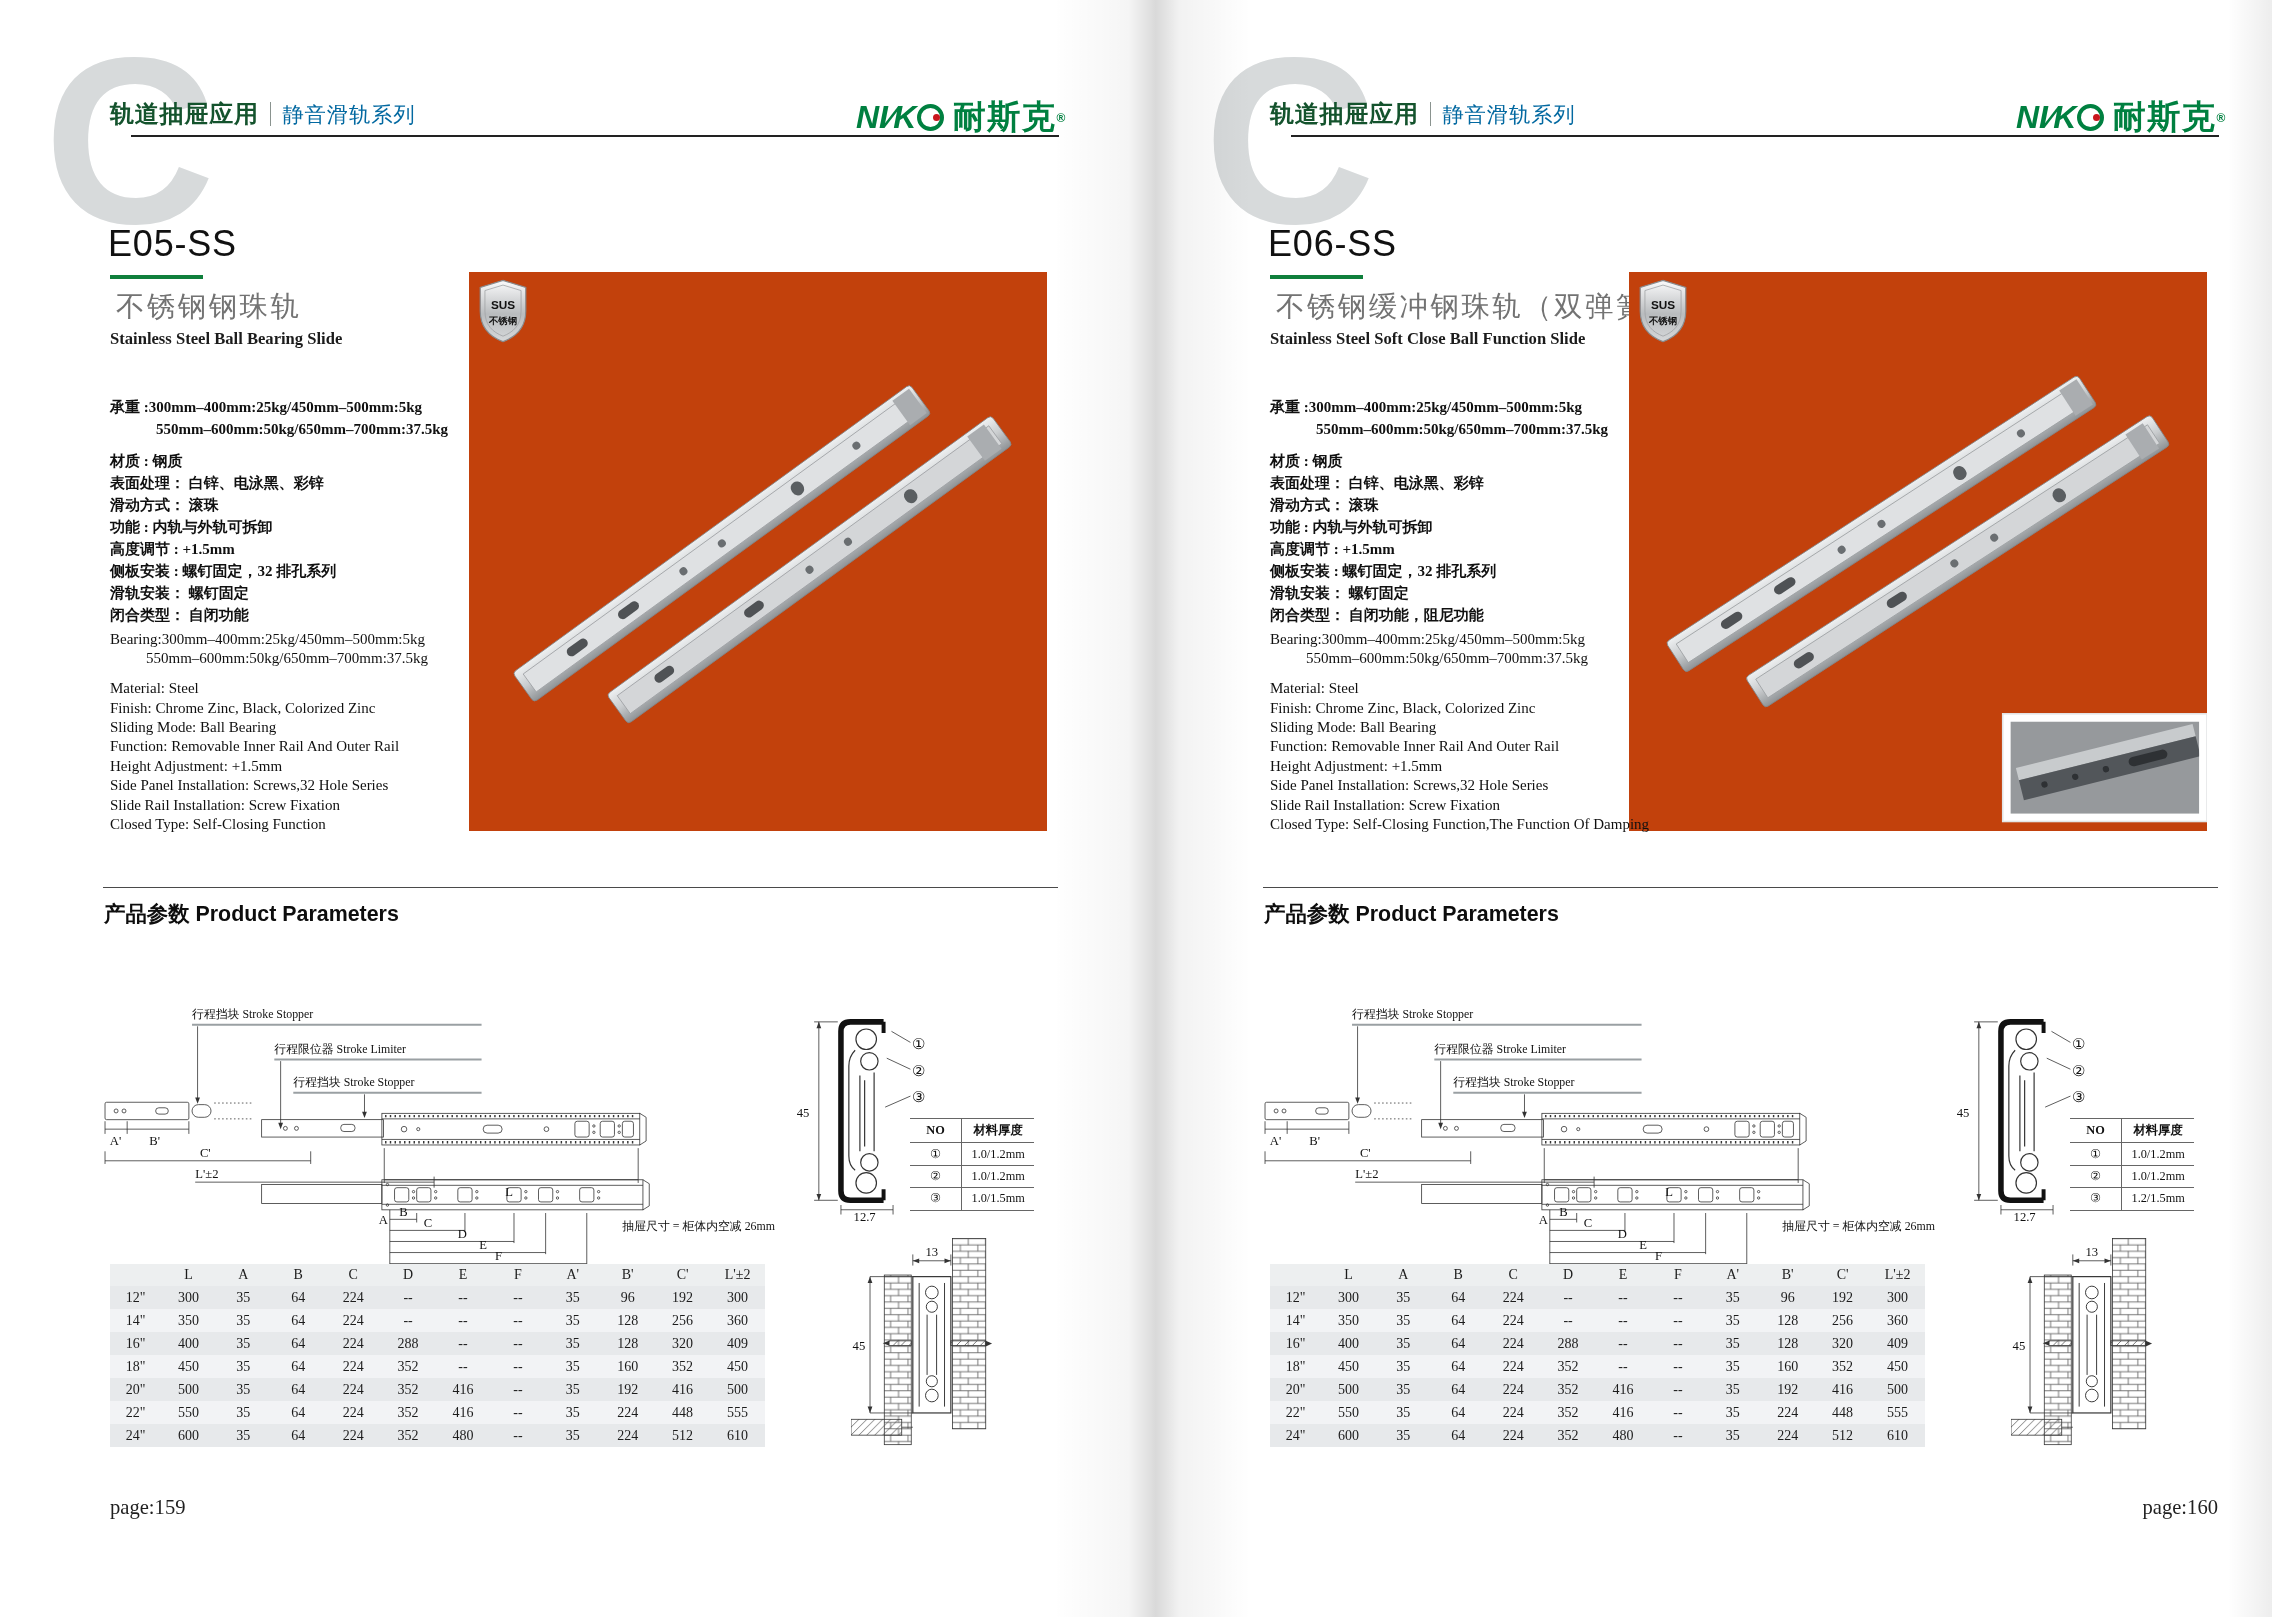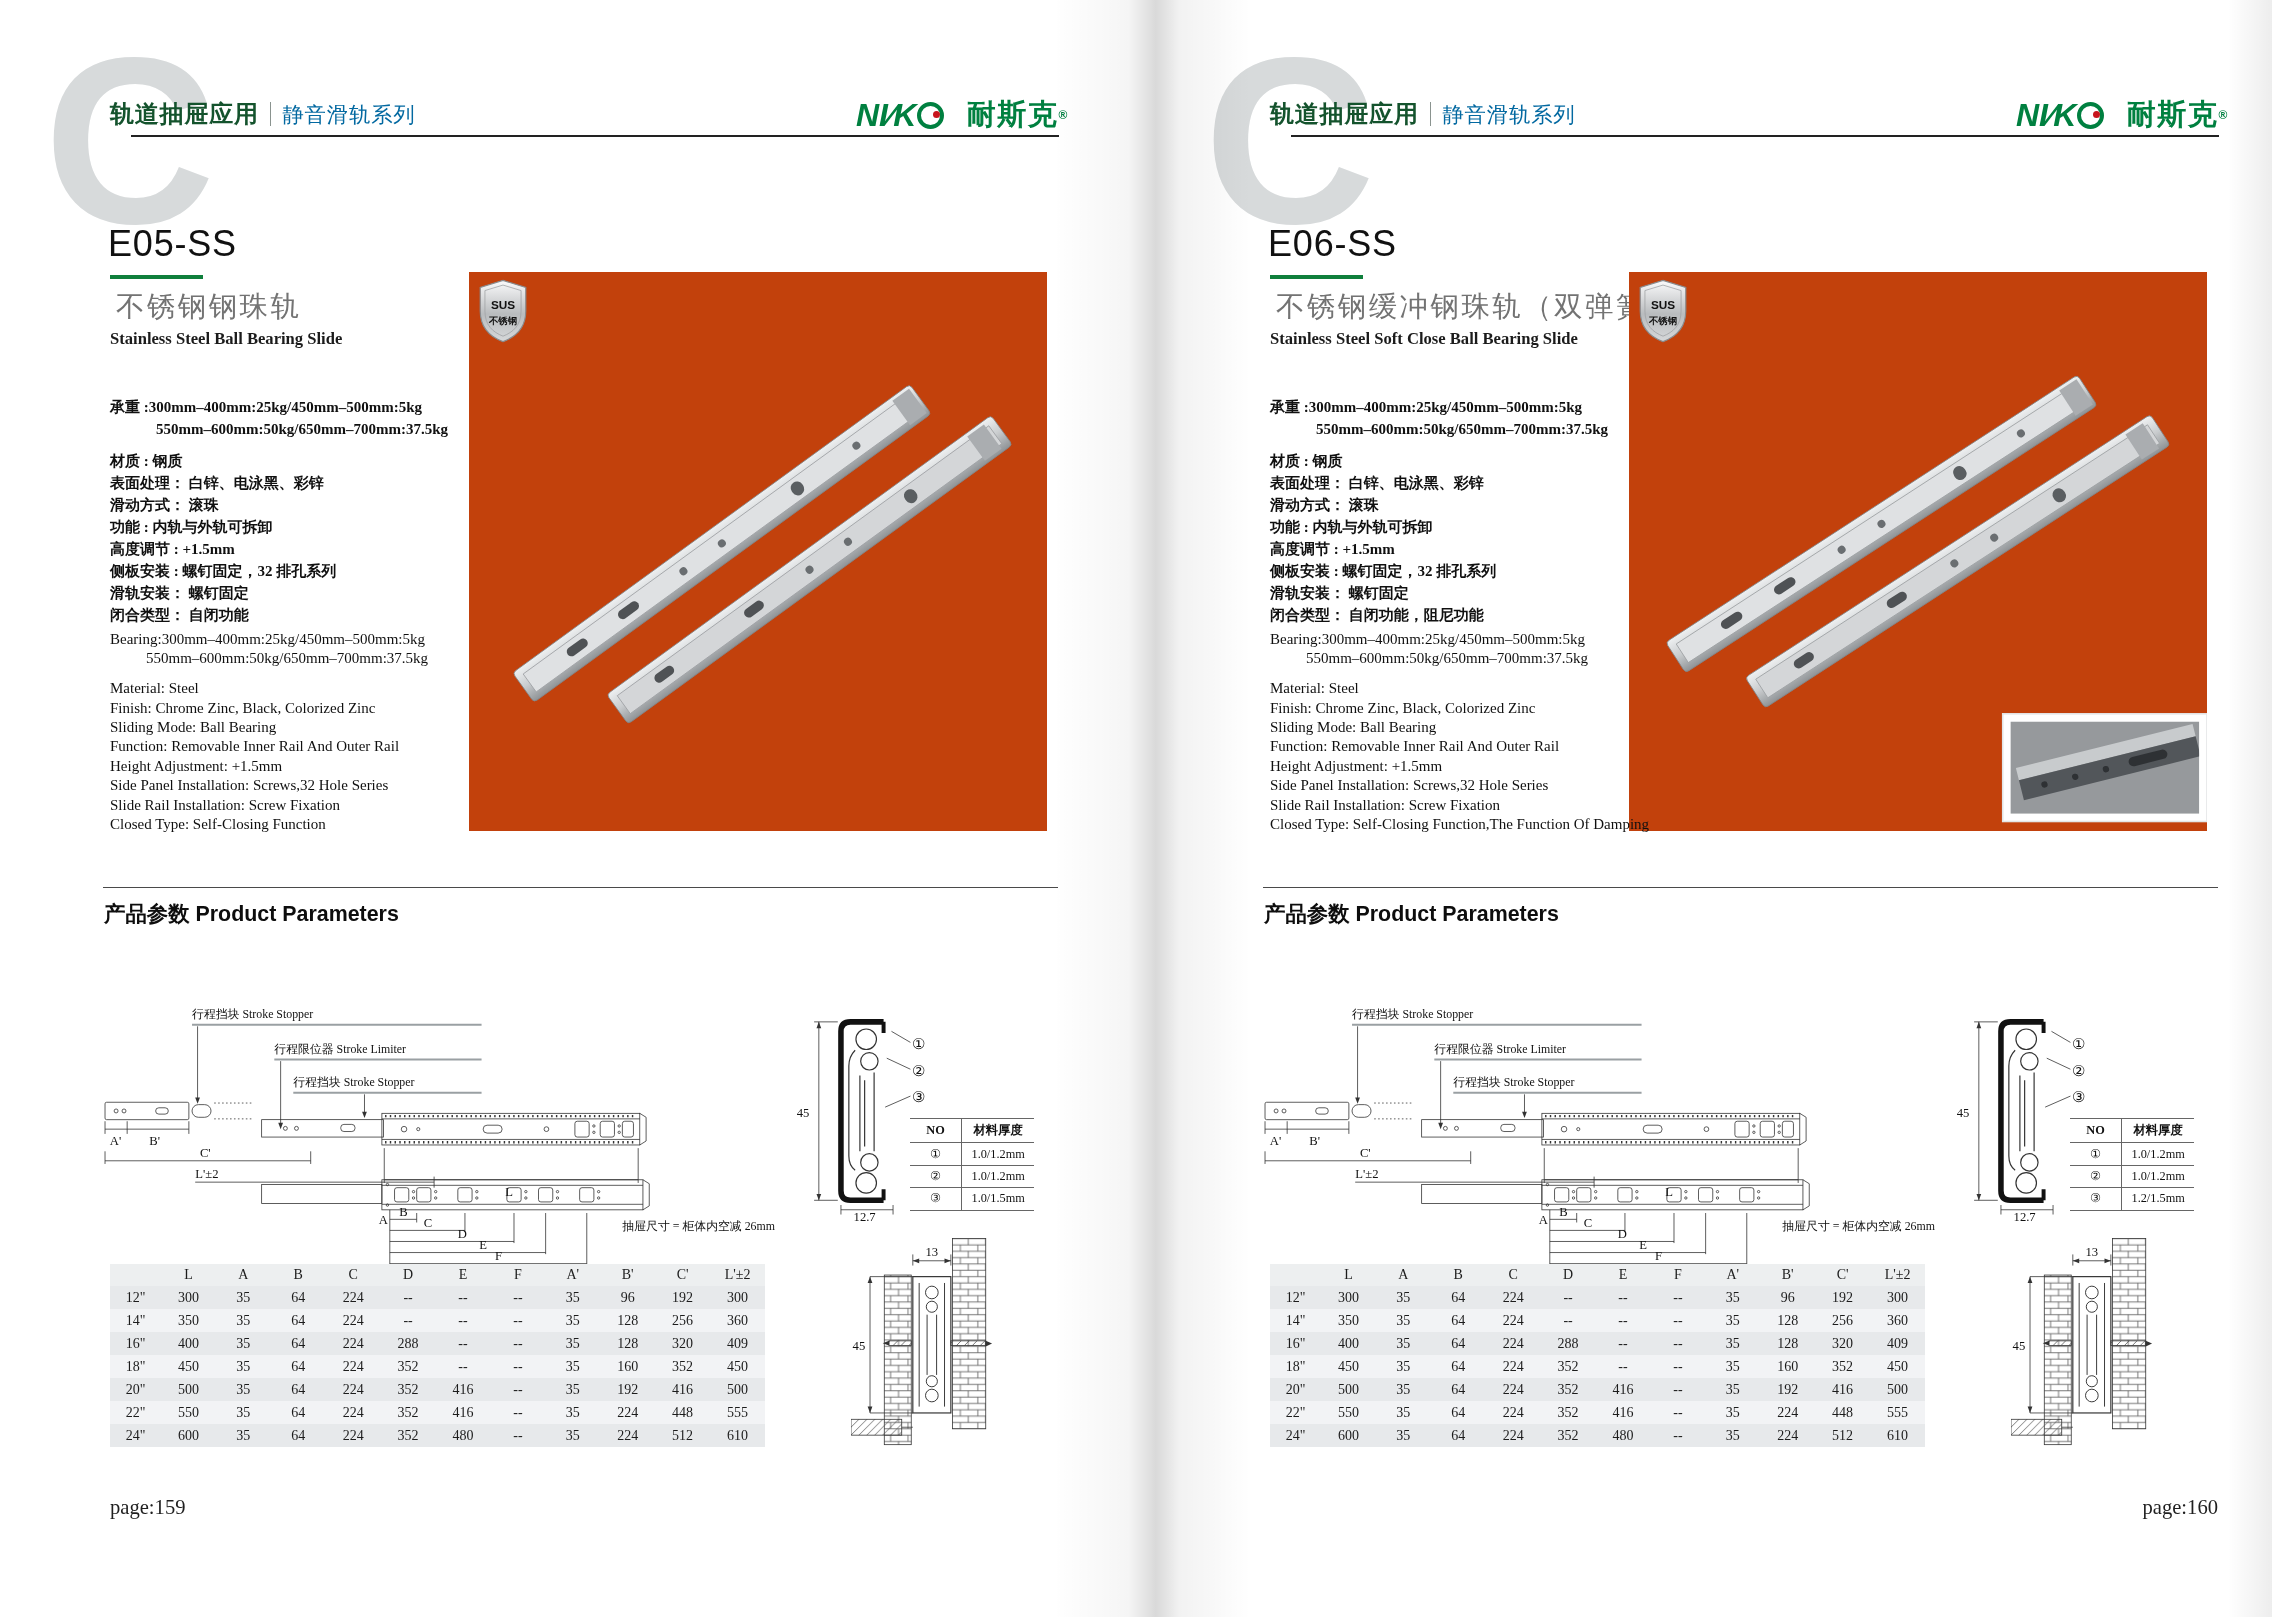--- a/index.html
+++ b/index.html
@@ -13,21 +13,21 @@
   .hdr-cat{font:700 24px "Liberation Sans",sans-serif;color:#14532d;letter-spacing:0.8px;}
   .hdr-sep{width:1.6px;height:24px;background:#8a938f;margin:0 11px;}
   .hdr-series{font:400 21.4px "Liberation Sans",sans-serif;color:#0369a1;letter-spacing:0.8px;}
   .hdr-line{position:absolute;left:131px;top:135px;width:928px;height:1.6px;background:#222;z-index:2;}
   .logo{position:absolute;left:856px;top:95px;display:flex;align-items:center;z-index:2;
         color:#008040;font:700 32px "Liberation Sans",sans-serif;font-style:italic;}
   .logo-o{display:inline-block;width:19px;height:19px;border:4.7px solid #008040;border-radius:50%;
           position:relative;margin:0 2.4px 0 0.8px;}
   .logo-o::after{content:"";position:absolute;width:7.1px;height:7.1px;background:#c8161d;
           border-radius:50%;right:0px;top:5.5px;}
-  .logo-cn{font-style:normal;font-weight:700;font-size:29px;letter-spacing:1.6px;margin-left:20px;}
+  .logo-cn{font-style:normal;font-weight:700;font-size:33px;letter-spacing:1.6px;margin-left:6px;}
   .logo-reg{font-style:normal;font-size:12px;vertical-align:top;line-height:16px;}
   .model{position:absolute;left:108px;top:223px;font:400 36px "Liberation Sans",sans-serif;
          color:#111;letter-spacing:0.8px;z-index:2;}
   .model-ul{position:absolute;left:110px;top:275px;width:93px;height:4px;background:#0f7f3c;z-index:2;}
   .name-cn{position:absolute;left:116px;top:288px;font:400 28.5px "Liberation Sans",sans-serif;
            color:#737373;letter-spacing:2.4px;}
   .name-en{position:absolute;left:110px;top:329px;font:700 16.6px "Liberation Serif",serif;color:#1b1b1b;}
   .photo{position:absolute;left:469px;top:272px;width:578px;height:559px;background:#c2410c;}
   .specs{position:absolute;width:412px;}
   .specs .item{font:600 15px/22px "Liberation Serif",serif;color:#101010;}
@@ -503,21 +503,21 @@
       <span>NI∕K</span>
       <span class="logo-o"></span>
       <span class="logo-cn">耐斯克</span>
       <span class="logo-reg">®</span>
     </div>
     <div class="hdr-line"></div>
 
     <div class="model">E06-SS</div>
     <div class="model-ul"></div>
     <div class="name-cn">不锈钢缓冲钢珠轨（双弹簧）</div>
-    <div class="name-en">Stainless Steel Soft Close Ball Bearing Slide</div>
+    <div class="name-en">Stainless Steel Soft Close Ball Function Slide</div>
 
     <div class="photo">
       <svg viewBox="0 0 730 706" width="578" height="559">
         <defs>
           <linearGradient id="steelB" x1="0" y1="0" x2="0" y2="1">
             <stop offset="0" stop-color="#eef0f1"></stop>
               <stop offset="0.5" stop-color="#c9ccce"></stop>
               <stop offset="1" stop-color="#8f9396"></stop>
           </linearGradient>
           <clipPath id="clipB">

